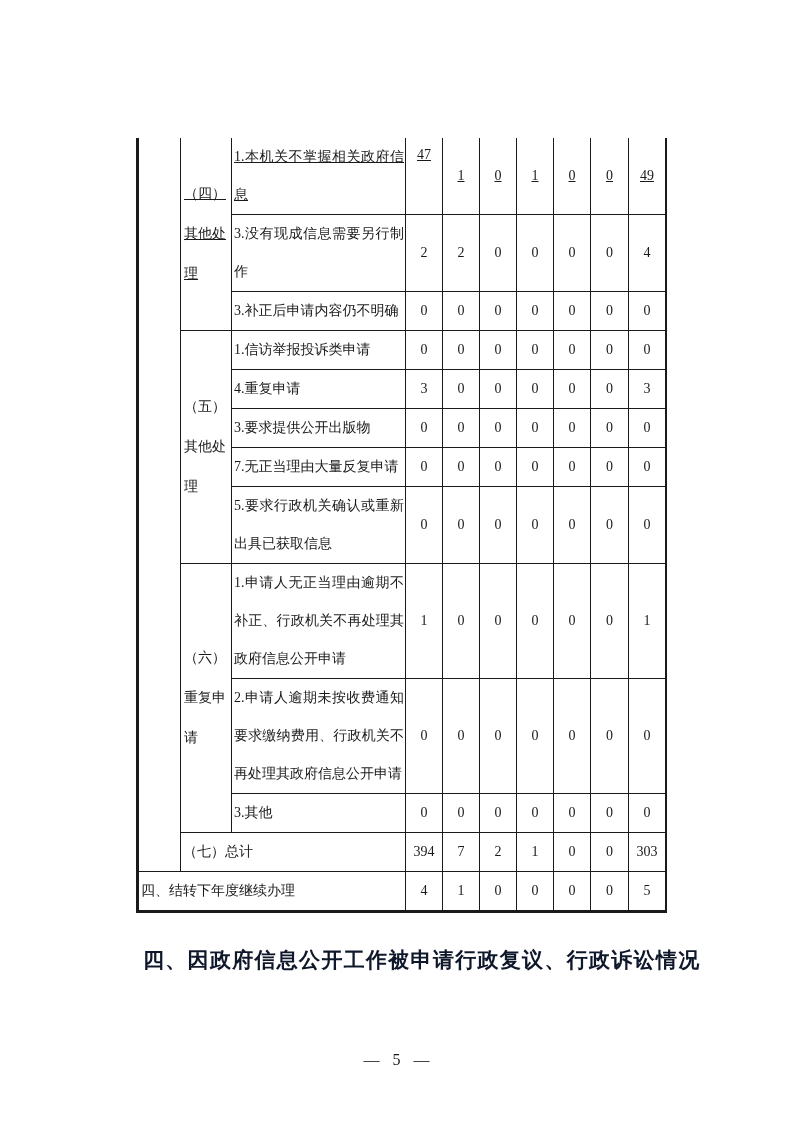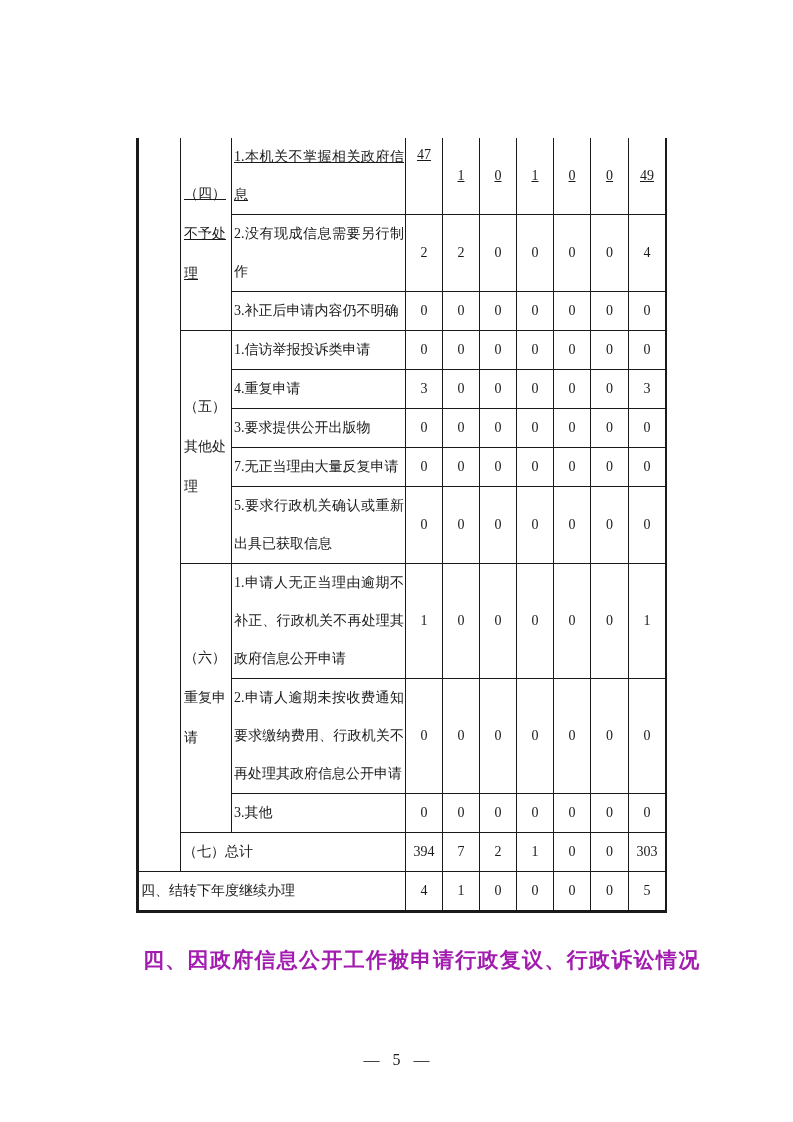--- a/index.html
+++ b/index.html
@@ -69,21 +69,21 @@
   }
   .section-heading{
     position:absolute;
     left:143px;top:944px;
     margin:0;
     font-family:"Liberation Sans","DejaVu Sans",sans-serif;
     font-weight:bold;
     font-size:21px;
     line-height:32px;
     letter-spacing:1.3px;
-    color:#a21caf;
+    color:#0f172a;
     white-space:nowrap;
   }
   .page-number{
     position:absolute;
     left:0;top:1051px;
     width:100%;
     text-align:center;
     font-size:16px;
     word-spacing:9px;
     color:#1a1a1a;
@@ -105,33 +105,33 @@
         <col style="width:37px">
         <col style="width:37px">
         <col style="width:37px">
         <col style="width:38px">
         <col style="width:37px">
       </colgroup>
       <tbody id="stat-body">
           <tr>
             <td class="cell-continued" rowspan="12"></td>
             <td class="cell-cat" rowspan="3">
-              <div class="catwrap">（四）不予处理</div>
+              <div class="catwrap">（四）其他处理</div>
             </td>
             <td class="cell-desc">1.本机关不掌握相关政府信息</td>
             <td class="cell-num">47</td>
             <td class="cell-num">1</td>
             <td class="cell-num">0</td>
             <td class="cell-num">1</td>
             <td class="cell-num">0</td>
             <td class="cell-num">0</td>
             <td class="cell-num">49</td>
           </tr>
           <tr>
-            <td class="cell-desc">2.没有现成信息需要另行制作</td>
+            <td class="cell-desc">3.没有现成信息需要另行制作</td>
             <td class="cell-num">2</td>
             <td class="cell-num">2</td>
             <td class="cell-num">0</td>
             <td class="cell-num">0</td>
             <td class="cell-num">0</td>
             <td class="cell-num">0</td>
             <td class="cell-num">4</td>
           </tr>
           <tr>
             <td class="cell-desc">3.补正后申请内容仍不明确</td>

